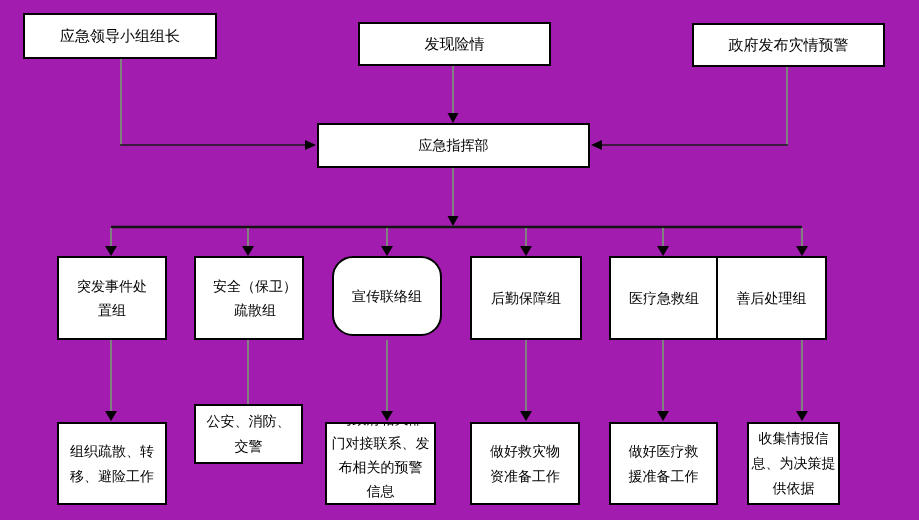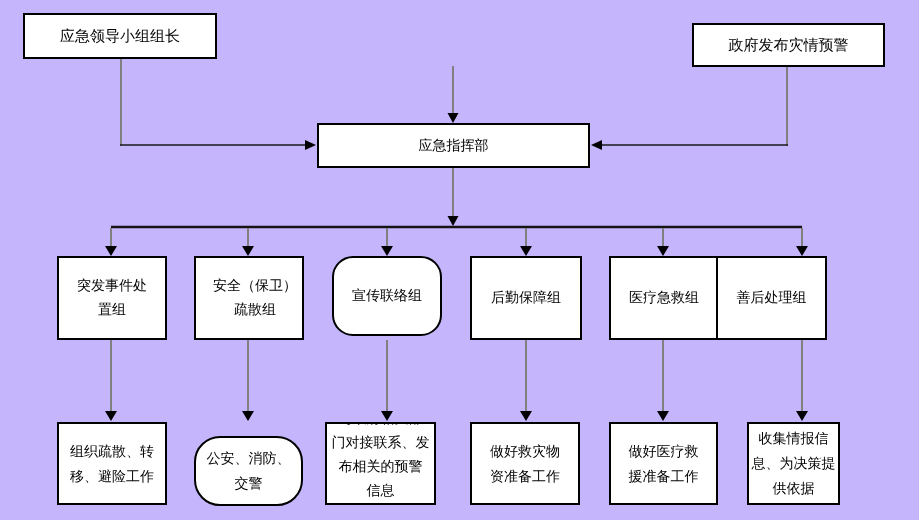--- a/index.html
+++ b/index.html
@@ -1,18 +1,18 @@
 <!DOCTYPE html>
 <html><head>
 <meta charset="utf-8">
 <style>
   html,body { margin:0; padding:0; background:#ffffff; }
   .canvas {
-    position:relative; width:919px; height:520px; background:#c4b5fd;
-    font-family:Liberation Serif, serif; color:#000;
+    position:relative; width:919px; height:520px; background:#a21caf;
+    font-family:Liberation Sans, sans-serif; color:#000;
     overflow:hidden;
   }
   .wires { position:absolute; left:0; top:0; width:919px; height:520px; }
   .wv { stroke:#808080; stroke-width:2; }
   .wh { stroke:#1a1a1a; stroke-width:1.6; }
   .bus { stroke:#141414; stroke-width:2.5; }
   .ah { fill:#000000; stroke:none; }
   .node {
     position:absolute; box-sizing:border-box;
     border:2px solid #000; background:#fff;
@@ -86,20 +86,23 @@
       <line class="wv" x1="663" y1="340" x2="663" y2="412"></line>
         <polygon class="ah" points="663,421 657,411 669,411"></polygon>
       <line class="wv" x1="802" y1="340" x2="802" y2="412"></line>
         <polygon class="ah" points="802,421 796,411 808,411"></polygon>
     </g>
   </svg>
 
   <div class="node top-node" style="left:23px; top:13px; width:194px; height:46px;">
     <span class="node-label">应急领导小组组长</span>
   </div>
+  <div class="node top-node" style="left:358px; top:22px; width:193px; height:44px;">
+    <span class="node-label">发现险情</span>
+  </div>
   <div class="node top-node" style="left:692px; top:23px; width:193px; height:44px;">
     <span class="node-label">政府发布灾情预警</span>
   </div>
 
   <div class="node hq-node" style="left:317px; top:123px; width:273px; height:45px;">
     <span class="node-label">应急指挥部</span>
   </div>
 
   <div class="node group-node" style="left:57px; top:256px; width:110px; height:84px;">
     <span class="node-label">突发事件处
@@ -119,21 +122,21 @@
     <span class="node-label">医疗急救组</span>
   </div>
   <div class="node group-node" style="left:716px; top:256px; width:111px; height:84px;">
     <span class="node-label">善后处理组</span>
   </div>
 
   <div class="node task-node" style="left:57px; top:422px; width:110px; height:83px;">
     <span class="node-label">组织疏散、转
 移、避险工作</span>
   </div>
-  <div class="node task-node" style="left:194px; top:436px; width:109px; height:70px;border-radius:26px;">
+  <div class="node task-node" style="left:194px; top:404px; width:109px; height:60px;">
     <span class="node-label">公安、消防、
 交警</span>
   </div>
   <div class="node task-node task-clip" style="left:325px; top:422px; width:111px; height:83px;align-items:flex-end;">
     <span class="node-label">与政府相关部
 门对接联系、发
 布相关的预警
 信息</span>
   </div>
   <div class="node task-node" style="left:470px; top:422px; width:110px; height:83px;">

